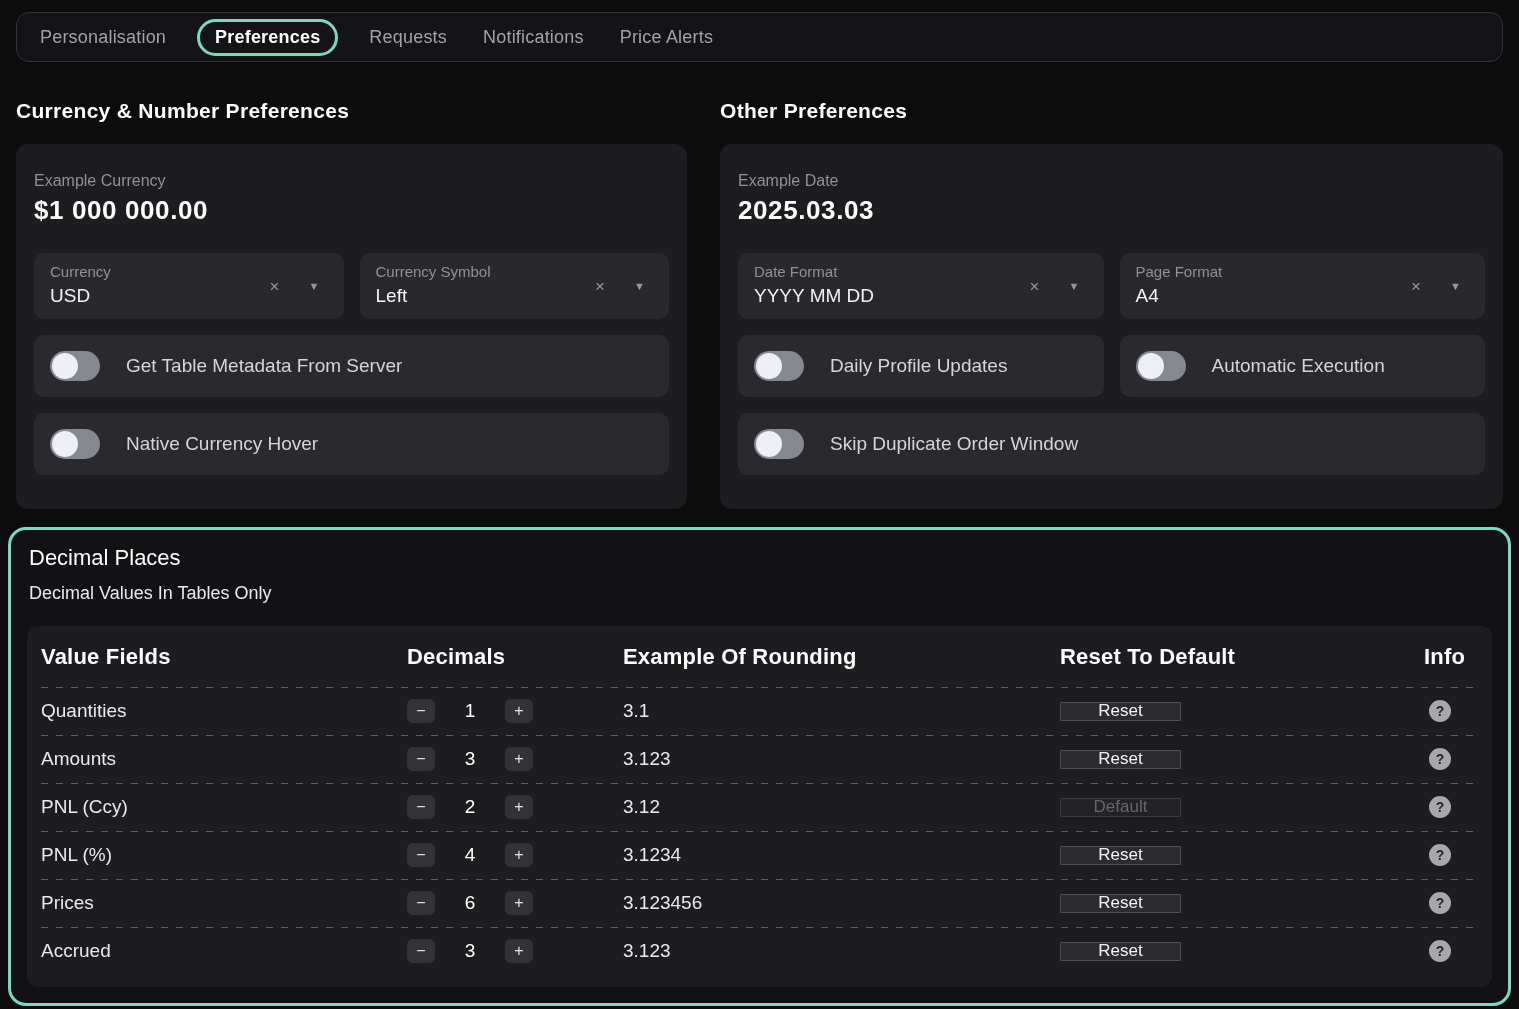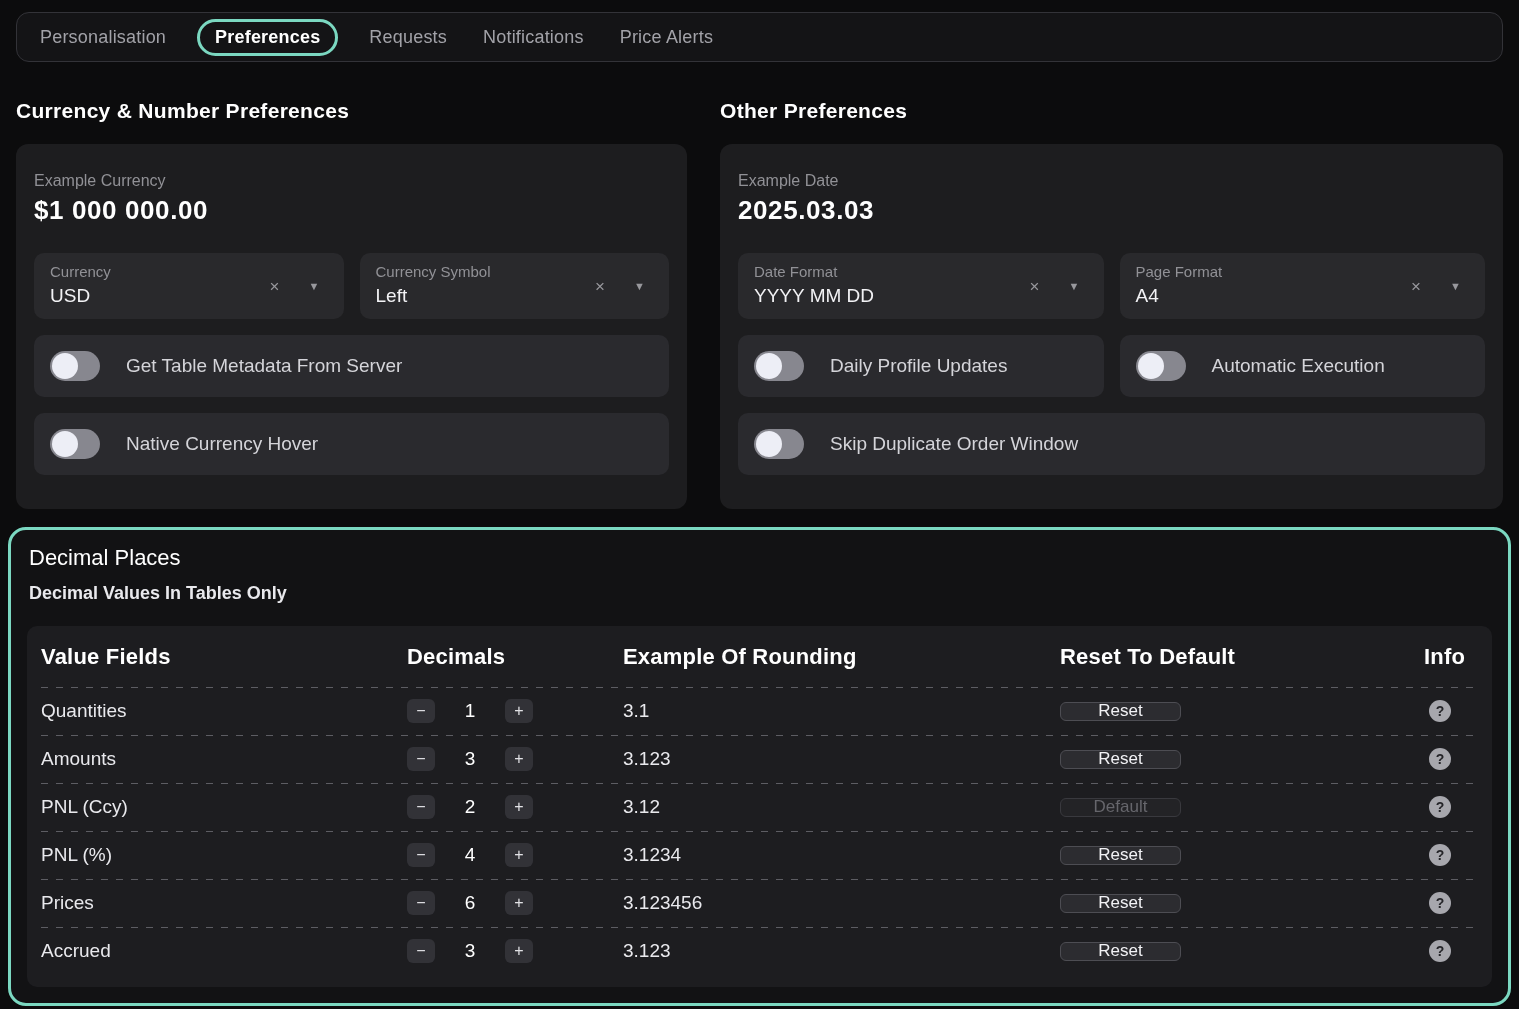--- a/index.html
+++ b/index.html
@@ -69,42 +69,42 @@
     content:"";position:absolute;left:2px;top:2px;width:26px;height:26px;
     border-radius:50%;background:#edeef6;
   }
   .toggle-label{color:#d4d4d9;font-size:19px;}
   
   .decimal-section{
     margin:18px 8px 0;border:3px solid var(--accent);border-radius:18px;
     padding:13px 10px 16px;background:#121214;
   }
   .decimal-title{font-size:22px;font-weight:400;margin:2px 0 0;padding-left:8px;}
-  .decimal-subtitle{font-size:18px;color:#e9e9ed;padding-left:8px;margin-top:12px;font-weight:bold;}
+  .decimal-subtitle{font-size:18px;color:#e9e9ed;padding-left:8px;margin-top:12px;}
   .dtable{
     background:#1d1d20;border-radius:10px;margin:22px 6px 0;padding:0 14px 12px;
   }
   .t-head,.t-row{
     display:grid;grid-template-columns:366px 216px 437px 364px 1fr;
     align-items:center;
   }
   .t-head{height:61px;font-weight:700;font-size:22px;letter-spacing:.2px;}
   .t-row{height:48px;position:relative;font-size:19px;color:#e9e9ed;}
   .t-row::before{
     content:"";position:absolute;top:0;left:0;right:0;height:1px;
     background:repeating-linear-gradient(90deg,#5d5d63 0 7px,transparent 7px 15px);
   }
   .stepper{display:flex;align-items:center;gap:16px;}
   .step-btn{
     width:28px;height:24px;background:#323237;border-radius:6px;color:#e2e2e6;
     font-size:16px;display:flex;align-items:center;justify-content:center;cursor:pointer;
   }
   .step-val{width:38px;text-align:center;font-size:19px;color:#fff;}
   .reset-btn{
-    width:121px;height:19px;background:#2c2c30;border:1px solid #4d4d53;border-radius:6px;
+    width:121px;height:19px;background:#2c2c30;border:1px solid #4d4d53;border-radius:1px;
     color:#f2f2f5;font-size:17px;display:flex;align-items:center;justify-content:center;cursor:pointer;
   }
   .reset-btn.disabled{color:#66666c;border-color:#39393e;background:#232326;cursor:default;}
   .info-btn{
     width:22px;height:22px;border-radius:50%;background:#a7a7ad;color:#242428;
     font-size:14px;font-weight:700;display:flex;align-items:center;justify-content:center;
     margin-left:5px;cursor:pointer;
   }
 </style>
 </head>

